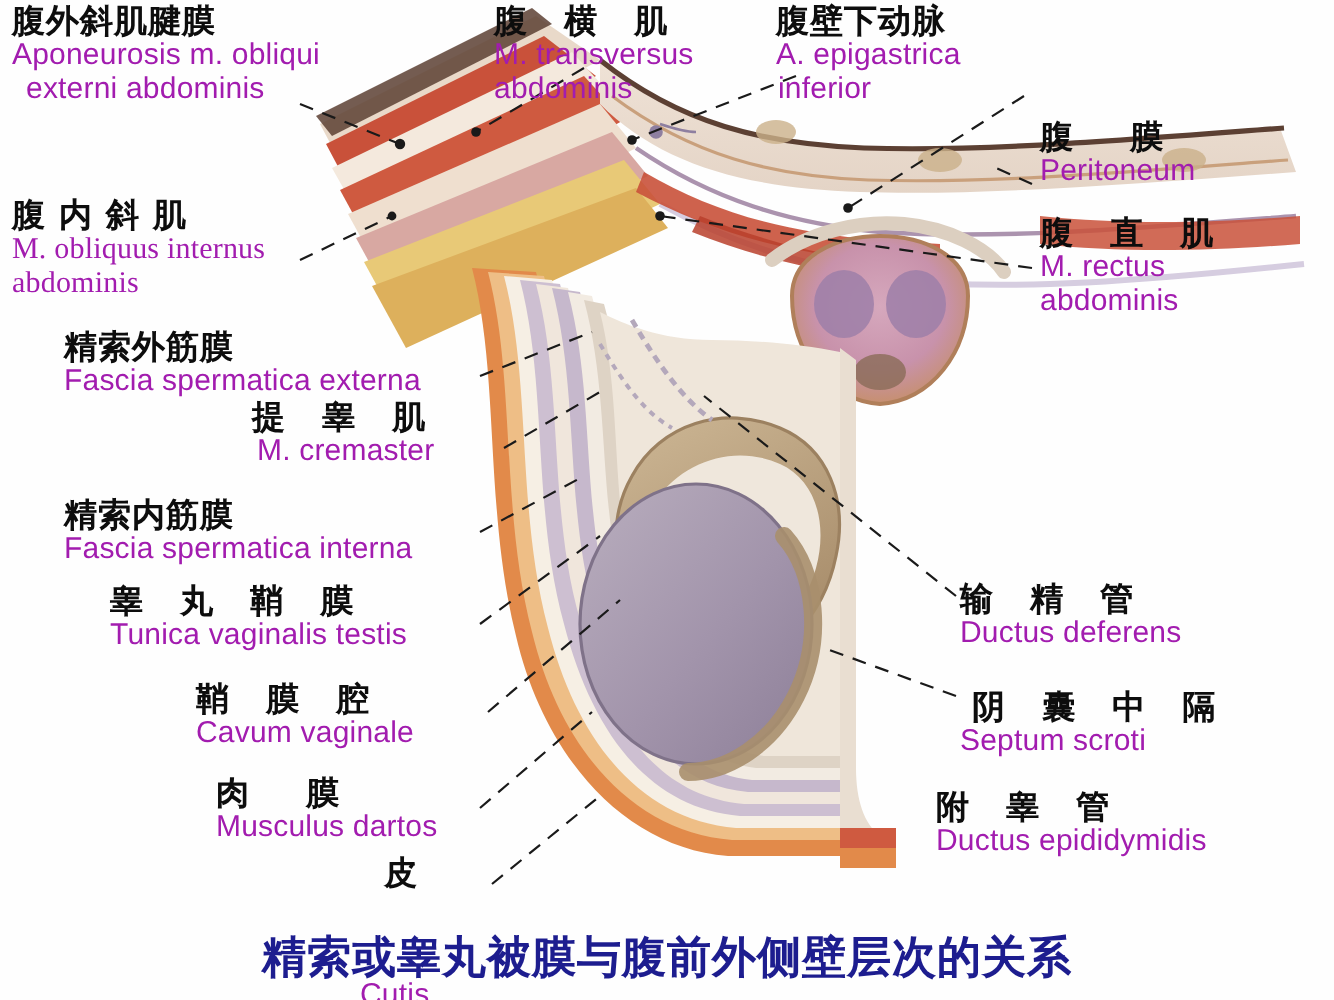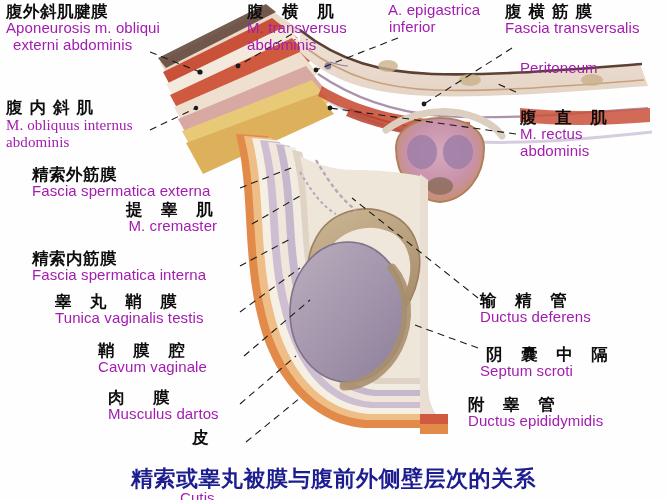--- a/index.html
+++ b/index.html
@@ -194,30 +194,28 @@
     <div class="la">abdominis</div>
   </div>
 
   <div class="label" style="left:247px; top:2px;">
     <div class="cn spaced">腹 横 肌</div>
     <div class="la">M. transversus</div>
     <div class="la">abdominis</div>
   </div>
 
   <div class="label" style="left:388px; top:2px;">
+    <div class="cn">腹壁下动脉</div>
     <div class="la">A. epigastrica</div>
     <div class="la" style="padding-left:1px;">inferior</div>
   </div>
 
-  <div class="label" style="left:505px; top:2px;">
-    <div class="cn spaced">腹横筋膜</div>
-    <div class="la">Fascia transversalis</div>
-  </div>
 
   <div class="label" style="left:520px; top:60px;">
+    <div class="cn spaced2">腹 膜</div>
     <div class="la">Peritoneum</div>
   </div>
 
   <div class="label" style="left:520px; top:108px;">
     <div class="cn spaced">腹 直 肌</div>
     <div class="la">M. rectus</div>
     <div class="la">abdominis</div>
   </div>
 
   <div class="label" style="left:32px; top:165px;">

